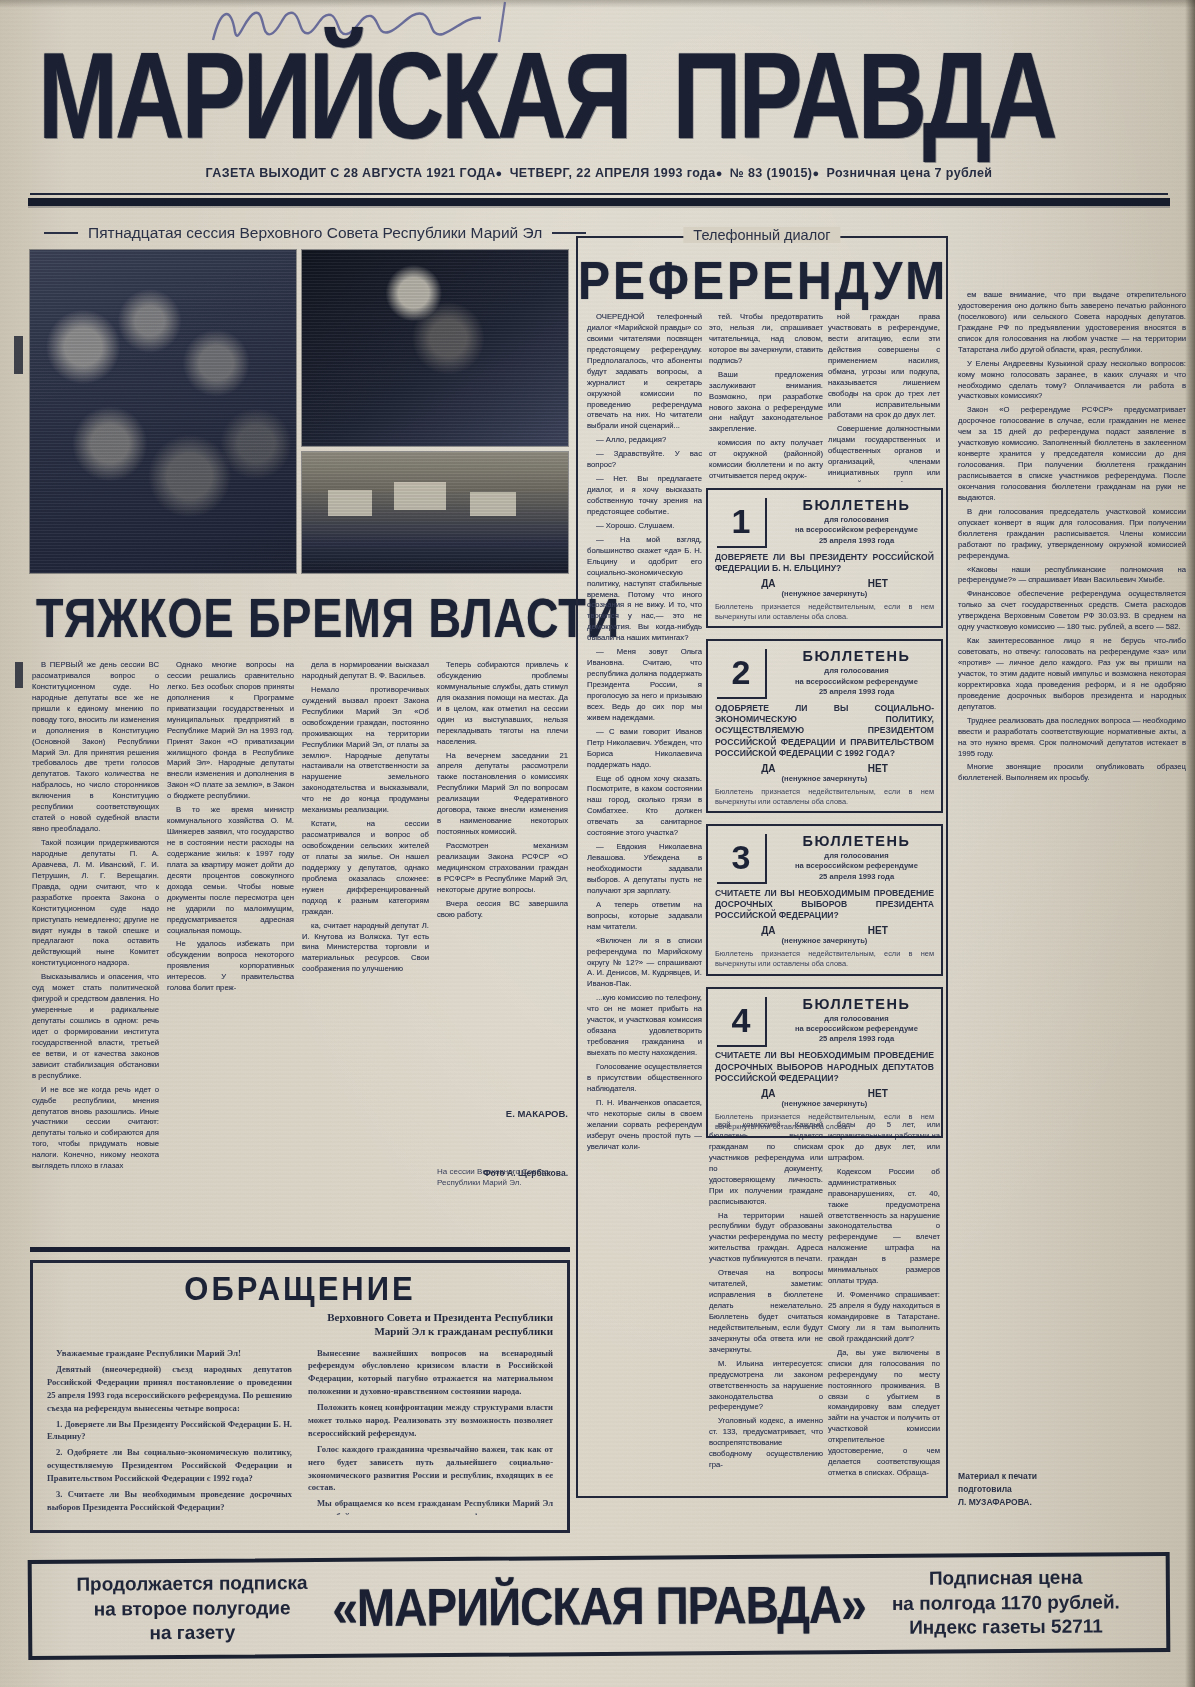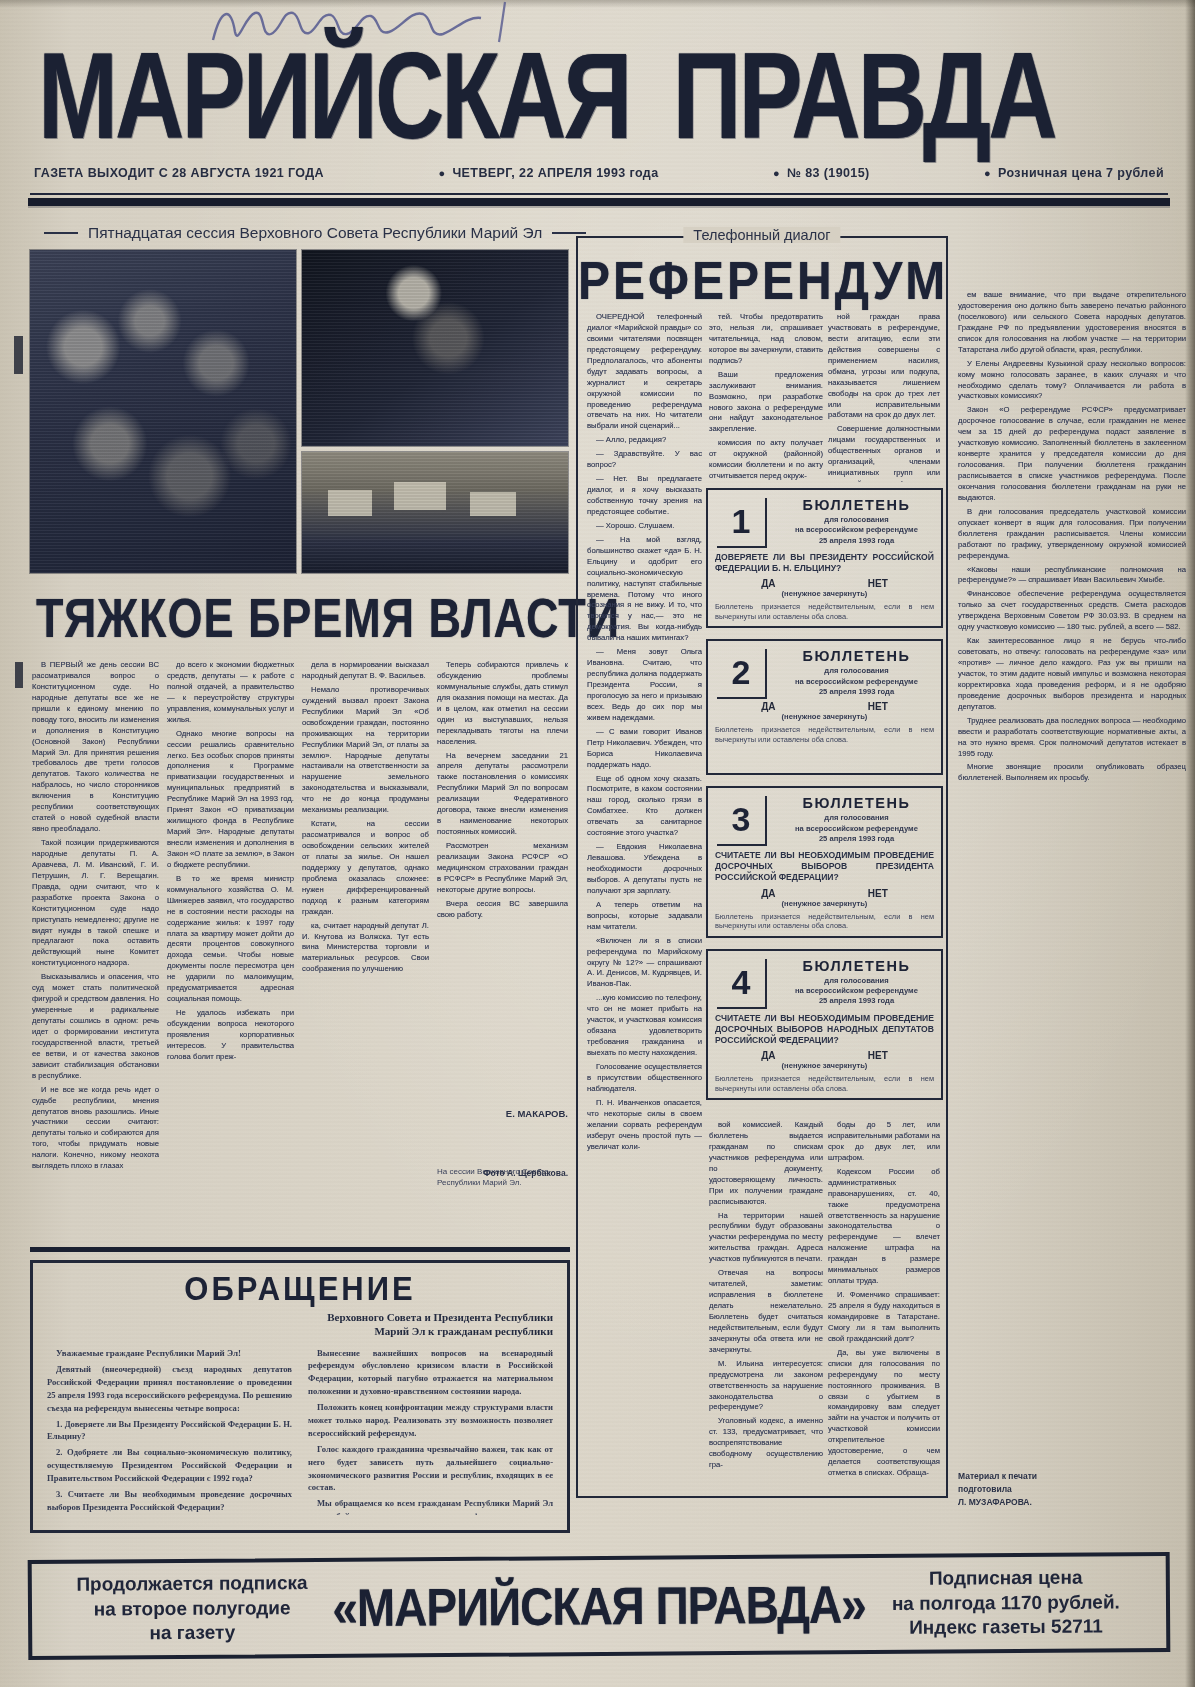--- a/index.html
+++ b/index.html
@@ -31,21 +31,21 @@
   
   .scribble{position:absolute;left:205px;top:-4px;width:350px;height:58px;}
   .mast-title{
     position:absolute;left:38px;top:26px;width:1075px;
     font-size:101px;font-weight:bold;color:#1b2133;white-space:nowrap;
     letter-spacing:-3px;word-spacing:20px;
     transform:scale(.95,1.22);transform-origin:left top;
     text-shadow:0 0 1px rgba(20,25,45,.8), 1px 1px 0 rgba(20,25,45,.35);
   }
   .dateline{position:absolute;left:34px;top:166px;width:1130px;display:flex;
-    justify-content:space-between;align-items:center;
+    justify-content:center;align-items:center;
     font-size:12.5px;font-weight:bold;color:#262d42;letter-spacing:.4px;}
   .dl-item{display:flex;align-items:center;gap:7px;white-space:nowrap;}
   .bullet{font-size:11px;}
   .rule-thin{position:absolute;left:30px;top:193px;width:1138px;height:2px;background:#20263a;}
   .rule-thick{position:absolute;left:28px;top:198px;width:1142px;height:8px;background:#171c2c;
     box-shadow:0 2px 0 rgba(23,28,44,.25);}
 
   
   .kicker{position:absolute;display:flex;align-items:center;gap:10px;
     font-size:15.5px;color:#2a3147;white-space:nowrap;text-align:center;}
@@ -208,21 +208,20 @@
     <div class="grain2"></div>
   </div>
   <div class="headline-1">ТЯЖКОЕ БРЕМЯ ВЛАСТИ</div>
   <div class="col c1">
       <p class="para">В ПЕРВЫЙ же день сессии ВС рассматривался вопрос о Конституционном суде. Но народные депутаты все же не пришли к единому мнению по поводу того, вносить ли изменения и дополнения в Конституцию (Основной Закон) Республики Марий Эл. Для принятия решения требовалось две трети голосов депутатов. Такого количества не набралось, но число сторонников включения в Конституцию республики соответствующих статей о новой судебной власти явно преобладало.</p>
       <p class="para">Такой позиции придерживаются народные депутаты П. А. Аравчева, Л. М. Иванский, Г. И. Петрушин, Л. Г. Верещагин. Правда, одни считают, что к разработке проекта Закона о Конституционном суде надо приступать немедленно; другие не видят нужды в такой спешке и предлагают пока оставить действующий ныне Комитет конституционного надзора.</p>
       <p class="para">Высказывались и опасения, что суд может стать политической фигурой и средством давления. Но умеренные и радикальные депутаты сошлись в одном: речь идет о формировании института государственной власти, третьей ее ветви, и от качества законов зависит стабилизация обстановки в республике.</p>
       <p class="para">И не все же когда речь идет о судьбе республики, мнения депутатов вновь разошлись. Иные участники сессии считают: депутаты только и собираются для того, чтобы придумать новые налоги. Конечно, никому неохота выглядеть плохо в глазах</p>
     </div>
   <div class="col c2">
-      <p class="para">до всего к экономии бюджетных средств, депутаты — к работе с полной отдачей, а правительство — к переустройству структуры управления, коммунальных услуг и жилья.</p>
       <p class="para">Однако многие вопросы на сессии решались сравнительно легко. Без особых споров приняты дополнения к Программе приватизации государственных и муниципальных предприятий в Республике Марий Эл на 1993 год. Принят Закон «О приватизации жилищного фонда в Республике Марий Эл». Народные депутаты внесли изменения и дополнения в Закон «О плате за землю», в Закон о бюджете республики.</p>
       <p class="para">В то же время министр коммунального хозяйства О. М. Шинжерев заявил, что государство не в состоянии нести расходы на содержание жилья: к 1997 году плата за квартиру может дойти до десяти процентов совокупного дохода семьи. Чтобы новые документы после пересмотра цен не ударили по малоимущим, предусматривается адресная социальная помощь.</p>
       <p class="para">Не удалось избежать при обсуждении вопроса некоторого проявления корпоративных интересов. У правительства голова болит преж-</p>
     </div>
   <div class="col c3">
       <p class="para">дела в нормировании высказал народный депутат В. Ф. Васильев.</p>
       <p class="para">Немало противоречивых суждений вызвал проект Закона Республики Марий Эл «Об освобождении граждан, постоянно проживающих на территории Республики Марий Эл, от платы за землю». Народные депутаты настаивали на ответственности за нарушение земельного законодательства и высказывали, что не до конца продуманы механизмы реализации.</p>
       <p class="para">Кстати, на сессии рассматривался и вопрос об освобождении сельских жителей от платы за жилье. Он нашел поддержку у депутатов, однако проблема оказалась сложнее: нужен дифференцированный подход к разным категориям граждан.</p>
       <p class="para">ка, считает народный депутат Л. И. Кнутова из Волжска. Тут есть вина Министерства торговли и материальных ресурсов. Свои соображения по улучшению</p>
     </div>
@@ -261,21 +260,21 @@
     <div class="col rc1">
         <p class="para">ОЧЕРЕДНОЙ телефонный диалог «Марийской правды» со своими читателями посвящен предстоящему референдуму. Предполагалось, что абоненты будут задавать вопросы, а журналист и секретарь окружной комиссии по проведению референдума отвечать на них. Но читатели выбрали иной сценарий...</p>
         <p class="para">— Алло, редакция?</p>
         <p class="para">— Здравствуйте. У вас вопрос?</p>
         <p class="para">— Нет. Вы предлагаете диалог, и я хочу высказать собственную точку зрения на предстоящее событие.</p>
         <p class="para">— Хорошо. Слушаем.</p>
         <p class="para">— На мой взгляд, большинство скажет «да» Б. Н. Ельцину и одобрит его социально-экономическую политику, наступят стабильные времена. Потому что иного осознания я не вижу. И то, что творится у нас,— это не демократия. Вы когда-нибудь бывали на наших митингах?</p>
         <p class="para">— Меня зовут Ольга Ивановна. Считаю, что республика должна поддержать Президента России, я проголосую за него и призываю всех. Ведь до сих пор мы живем надеждами.</p>
         <p class="para">— С вами говорит Иванов Петр Николаевич. Убежден, что Бориса Николаевича поддержать надо.</p>
         <p class="para">Еще об одном хочу сказать. Посмотрите, в каком состоянии наш город, сколько грязи в Сомбатхее. Кто должен отвечать за санитарное состояние этого участка?</p>
-        <p class="para">— Евдокия Николаевна Левашова. Убеждена в необходимости досрочных выборов. А депутаты пусть не получают зря зарплату.</p>
+        <p class="para">— Евдокия Николаевна Левашова. Убеждена в необходимости задавали выборов. А депутаты пусть не получают зря зарплату.</p>
         <p class="para">А теперь ответим на вопросы, которые задавали нам читатели.</p>
         <p class="para">«Включен ли я в списки референдума по Марийскому округу № 12?» — спрашивают А. И. Денисов, М. Кудрявцев, И. Иванов-Пак.</p>
         <p class="para">...кую комиссию по телефону, что он не может прибыть на участок, и участковая комиссия обязана удовлетворить требования гражданина и выехать по месту нахождения.</p>
         <p class="para">Голосование осуществляется в присутствии общественного наблюдателя.</p>
         <p class="para">П. Н. Иванченков опасается, что некоторые силы в своем желании сорвать референдум изберут очень простой путь — увеличат коли-</p>
       </div>
     <div class="col rc2t">
         <p class="para">тей. Чтобы предотвратить это, нельзя ли, спрашивает читательница, над словом, которое вы зачеркнули, ставить подпись?</p>
         <p class="para">Ваши предложения заслуживают внимания. Возможно, при разработке нового закона о референдуме они найдут законодательное закрепление.</p>
         <p class="para">комиссия по акту получает от окружной (районной) комиссии бюллетени и по акту отчитывается перед окруж-</p>
@@ -316,20 +315,21 @@
         <div class="bvalid">Бюллетень признается недействительным, если в нем вычеркнуты или оставлены оба слова.</div>
       </div>
       <div class="ballot">
         <div class="bnum">2</div>
         <div class="bhead">
           <div class="btitle">БЮЛЛЕТЕНЬ</div>
           <div class="bsub">для голосования
 на всероссийском референдуме
 25 апреля 1993 года</div>
         </div>
+        <div class="bq">ОДОБРЯЕТЕ ЛИ ВЫ СОЦИАЛЬНО-ЭКОНОМИЧЕСКУЮ ПОЛИТИКУ, ОСУЩЕСТВЛЯЕМУЮ ПРЕЗИДЕНТОМ РОССИЙСКОЙ ФЕДЕРАЦИИ И ПРАВИТЕЛЬСТВОМ РОССИЙСКОЙ ФЕДЕРАЦИИ С 1992 ГОДА?</div>
         <div class="bvote">
           <span>ДА</span>
           <span>НЕТ</span>
         </div>
         <div class="bnote">(ненужное зачеркнуть)</div>
         <div class="bvalid">Бюллетень признается недействительным, если в нем вычеркнуты или оставлены оба слова.</div>
       </div>
       <div class="ballot">
         <div class="bnum">3</div>
         <div class="bhead">

